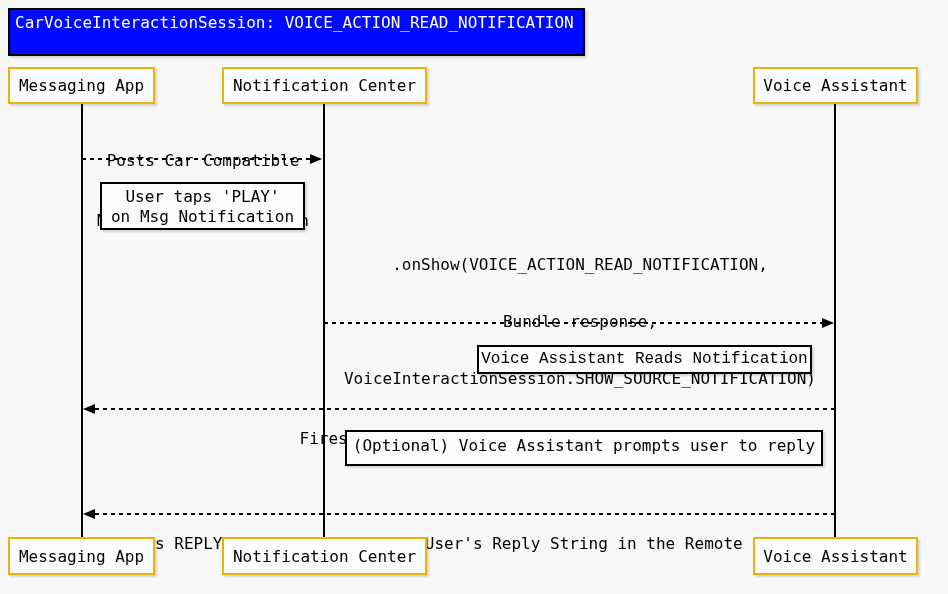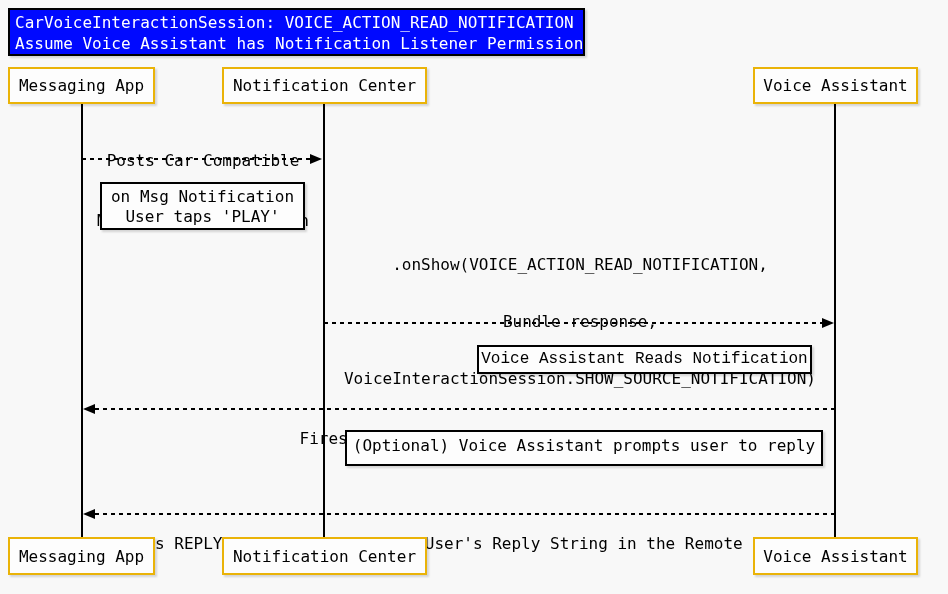--- a/index.html
+++ b/index.html
@@ -46,21 +46,20 @@
     box-shadow:2px 2px 2px rgba(0,0,0,0.15);
   }
 </style>
 </head>
 <body>
 
 <div class="page">
 
   <div class="title-box">
     <div>CarVoiceInteractionSession: VOICE_ACTION_READ_NOTIFICATION</div>
-    <div>Assume Voice Assistant has Notification Listener Permission</div>
   </div>
 
   <div class="lifeline" style="left:81px;"></div>
   <div class="lifeline" style="left:323px;"></div>
   <div class="lifeline" style="left:834px;"></div>
 
   <div class="actor-box" style="left:8px; top:67px; width:147px;">
     <span>Messaging App</span>
   </div>
   <div class="actor-box" style="left:222px; top:67px; width:205px;">
@@ -71,22 +70,22 @@
   </div>
 
   <div class="msg-label" style="left:82px; top:111px; width:242px;">
     <div>Posts Car Compatible</div>
     <div>Messaging Notification</div>
   </div>
   <div class="dash-line" style="left:82px; top:158px; width:229px;"></div>
   <div class="arrow-head-right" style="left:310px; top:154px;"></div>
 
   <div class="note-box" style="left:100px; top:182px; width:205px; height:48px; line-height:20px; padding-top:3px;">
+    <div>User taps 'PLAY'</div>
     <div>on Msg Notification</div>
-    <div>User taps 'PLAY'</div>
   </div>
 
   <div class="msg-label tight" style="left:325px; top:217px; width:510px;">
     <div>.onShow(VOICE_ACTION_READ_NOTIFICATION,</div>
     <div>Bundle response,</div>
     <div>VoiceInteractionSession.SHOW_SOURCE_NOTIFICATION)</div>
   </div>
   <div class="dash-line" style="left:324px; top:322px; width:498px;"></div>
   <div class="arrow-head-right" style="left:822px; top:318px;"></div>
 

